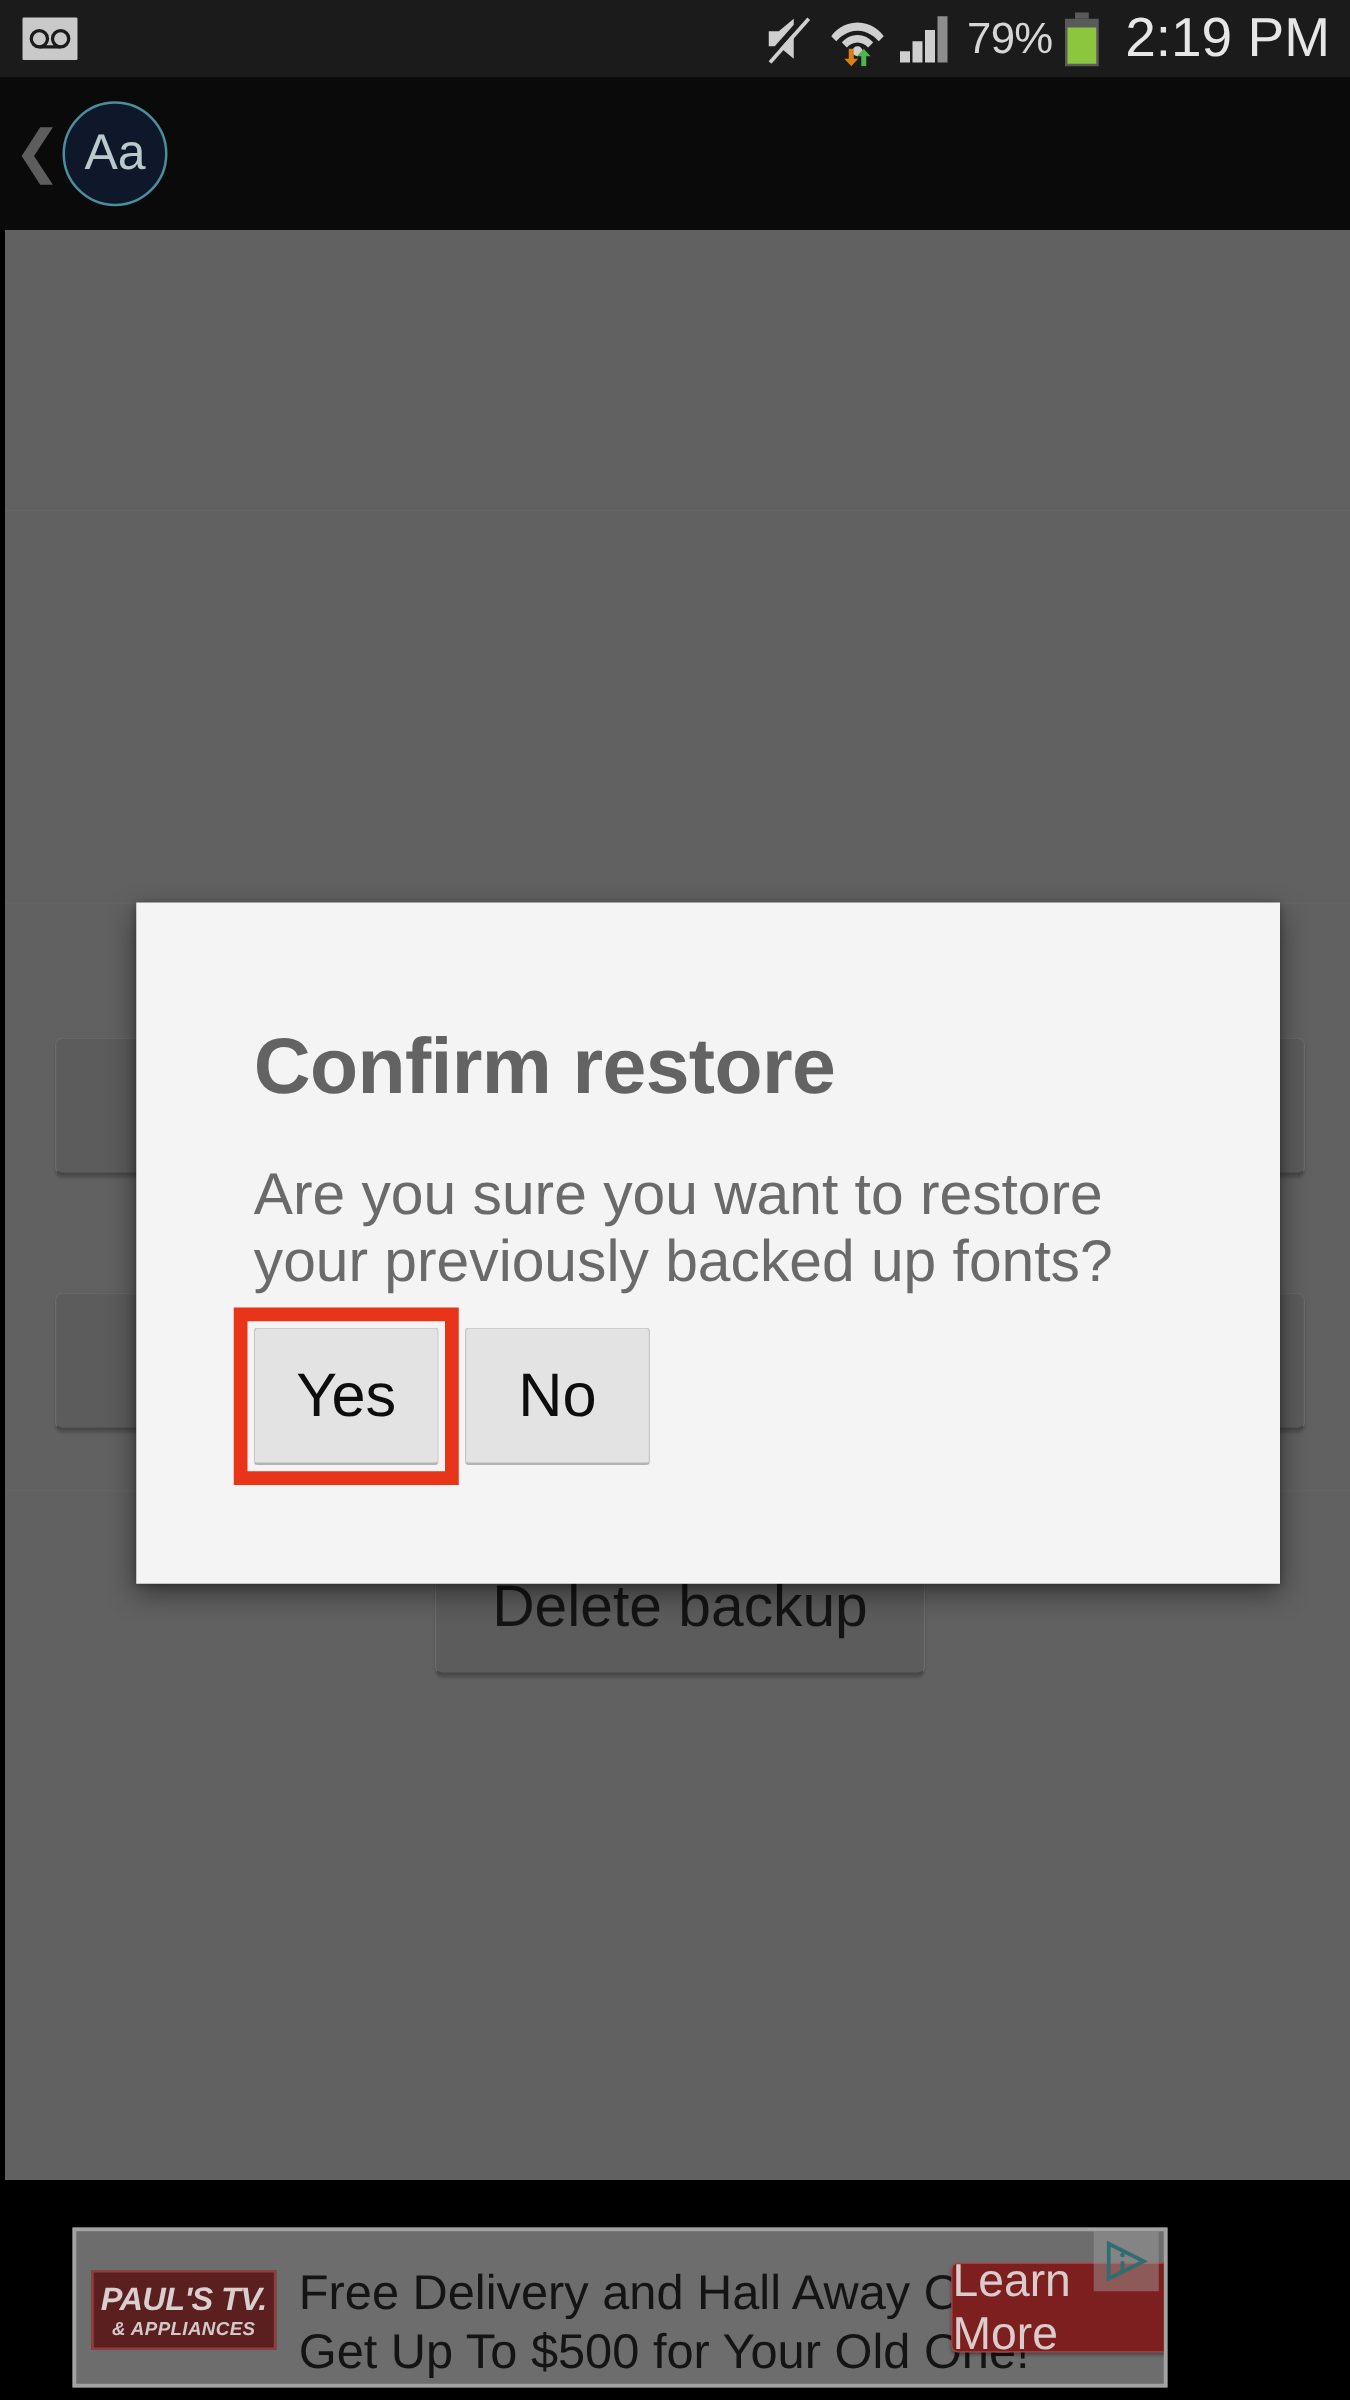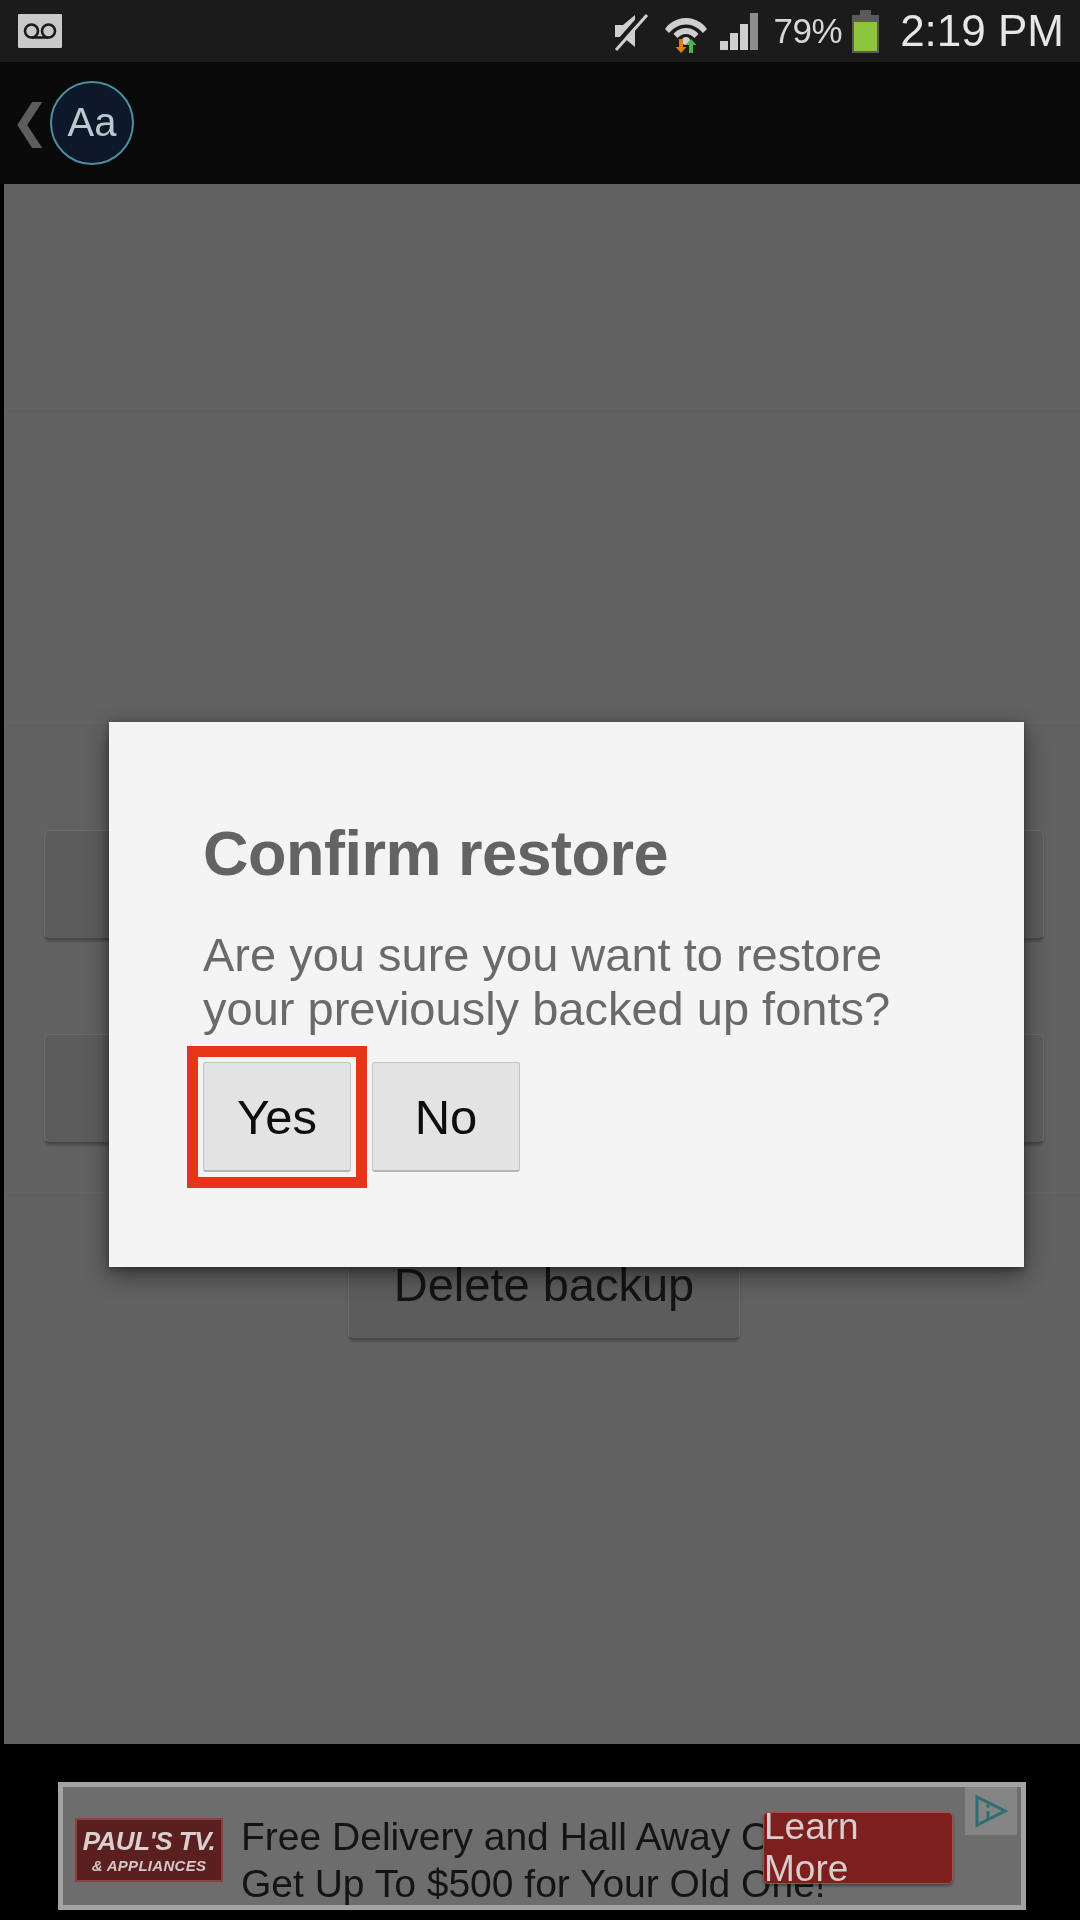--- a/index.html
+++ b/index.html
@@ -213,23 +213,23 @@
     width: 180px; height: 142px;
     border: 11px solid #e8351a;
     box-sizing: border-box;
     pointer-events: none;
   }
 
   
   #ad-banner {
     position: absolute;
     left: 58px; top: 1782px;
-    width: 968px; height: 128px;
+    width: 876px; height: 128px;
     background: #6d6d6d;
-    border: 5px solid #a3a3a3;
+    border: 3px solid #a3a3a3;
     box-sizing: border-box;
     overflow: hidden;
   }
   #ad-logo {
     position: absolute;
     left: 12px; top: 31px;
     width: 148px; height: 64px;
     background: #5c1f1f;
     border: 2px solid #8d4040;
     box-sizing: border-box;

